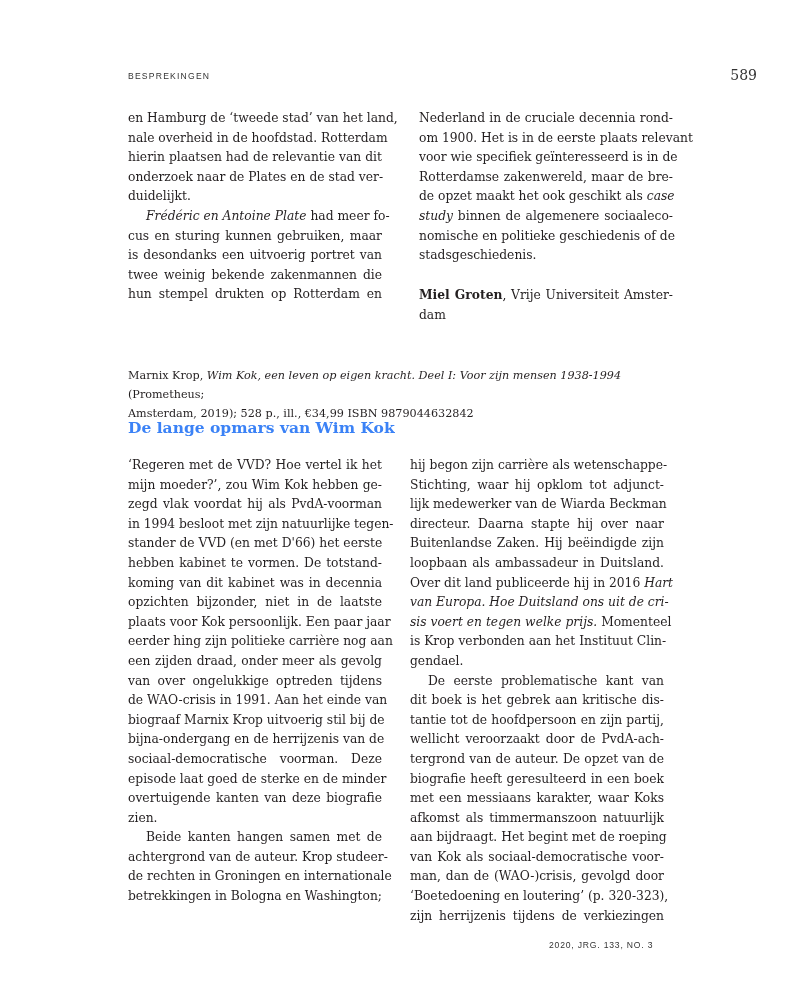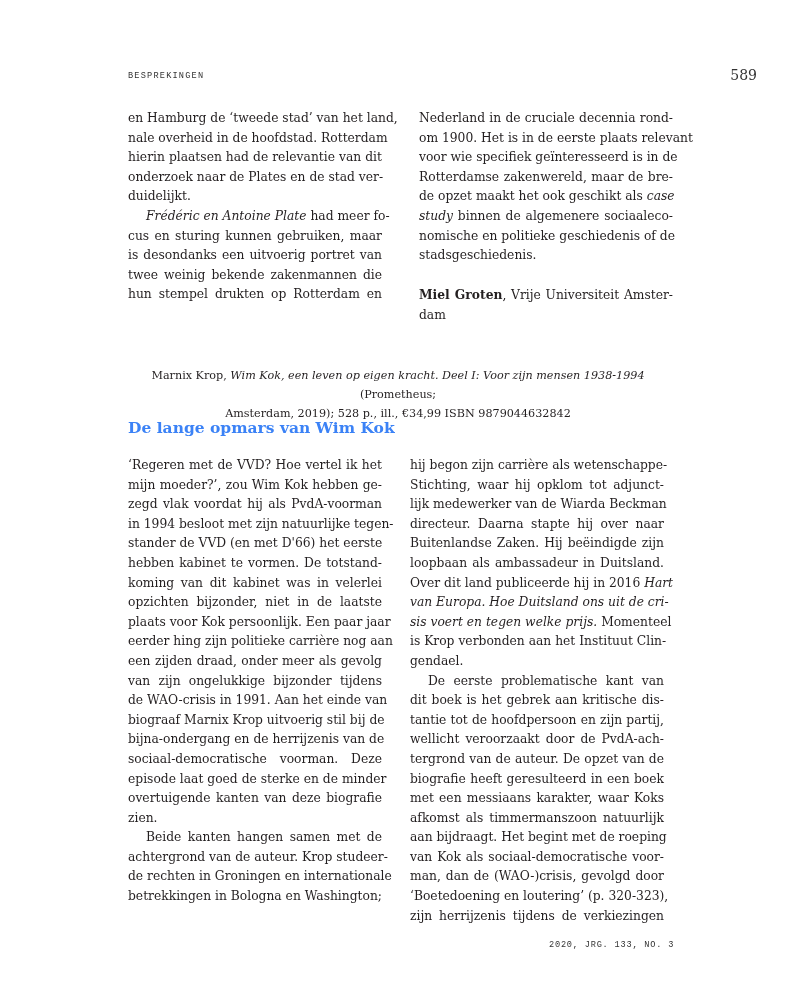--- a/index.html
+++ b/index.html
@@ -1,18 +1,18 @@
 <!DOCTYPE html>
 <html><head>
 <meta charset="utf-8">
 <style>
   html, body { margin: 0; padding: 0; background: #ffffff; }
   body { width: 794px; height: 983px; position: relative; overflow: hidden; color: #231f20; }
-  .serif { font-family: "DejaVu Serif", "Liberation Serif", serif; text-align: center; }
-  .sans { font-family: Liberation Mono, monospace; }
+  .serif { font-family: "DejaVu Serif", "Liberation Serif", serif; }
+  .sans { font-family: Liberation Sans, sans-serif; }
   .running-head { position: absolute; left: 128px; top: 71px; font-size: 8.6px; letter-spacing: 1.2px; color: #333; }
   .page-number { position: absolute; right: 37px; top: 67px; font-size: 14px; color: #333; }
   .footer { position: absolute; left: 549px; top: 940px; font-size: 8.6px; letter-spacing: 0.8px; color: #333; }
   .col { position: absolute; width: 254px; font-size: 12.3px; line-height: 19.6px; text-align: justify; }
   .col .line { display: block; text-align: justify; text-align-last: justify; white-space: nowrap; }
   .col .line.last { text-align-last: left; }
   .col .indent { text-indent: 18px; }
   .col1-top { left: 128px; top: 109px; }
   .col2-top { left: 410px; top: 109px; margin-left: 9px; }
   .col1-bottom { left: 128px; top: 456px; }
@@ -63,26 +63,26 @@
 
 <div class="review-title serif">De lange opmars van Wim Kok</div>
 
 <div class="col col1-bottom serif">
   <span class="line">‘Regeren met de VVD? Hoe vertel ik het</span>
   <span class="line">mijn moeder?’, zou Wim Kok hebben ge-</span>
   <span class="line">zegd vlak voordat hij als PvdA-voorman</span>
   <span class="line">in 1994 besloot met zijn natuurlijke tegen-</span>
   <span class="line">stander de VVD (en met D'66) het eerste</span>
   <span class="line">hebben kabinet te vormen. De totstand-</span>
-  <span class="line">koming van dit kabinet was in velerlei</span>
+  <span class="line">koming van dit kabinet was in decennia</span>
   <span class="line">opzichten bijzonder, niet in de laatste</span>
   <span class="line">plaats voor Kok persoonlijk. Een paar jaar</span>
   <span class="line">eerder hing zijn politieke carrière nog aan</span>
   <span class="line">een zijden draad, onder meer als gevolg</span>
-  <span class="line">van zijn ongelukkige bijzonder tijdens</span>
+  <span class="line">van over ongelukkige optreden tijdens</span>
   <span class="line">de WAO-crisis in 1991. Aan het einde van</span>
   <span class="line">biograaf Marnix Krop uitvoerig stil bij de</span>
   <span class="line">bijna-ondergang en de herrijzenis van de</span>
   <span class="line">sociaal-democratische voorman. Deze</span>
   <span class="line">episode laat goed de sterke en de minder</span>
   <span class="line">overtuigende kanten van deze biografie</span>
   <span class="line last">zien.</span>
   <span class="line indent">Beide kanten hangen samen met de</span>
   <span class="line">achtergrond van de auteur. Krop studeer-</span>
   <span class="line">de rechten in Groningen en internationale</span>

